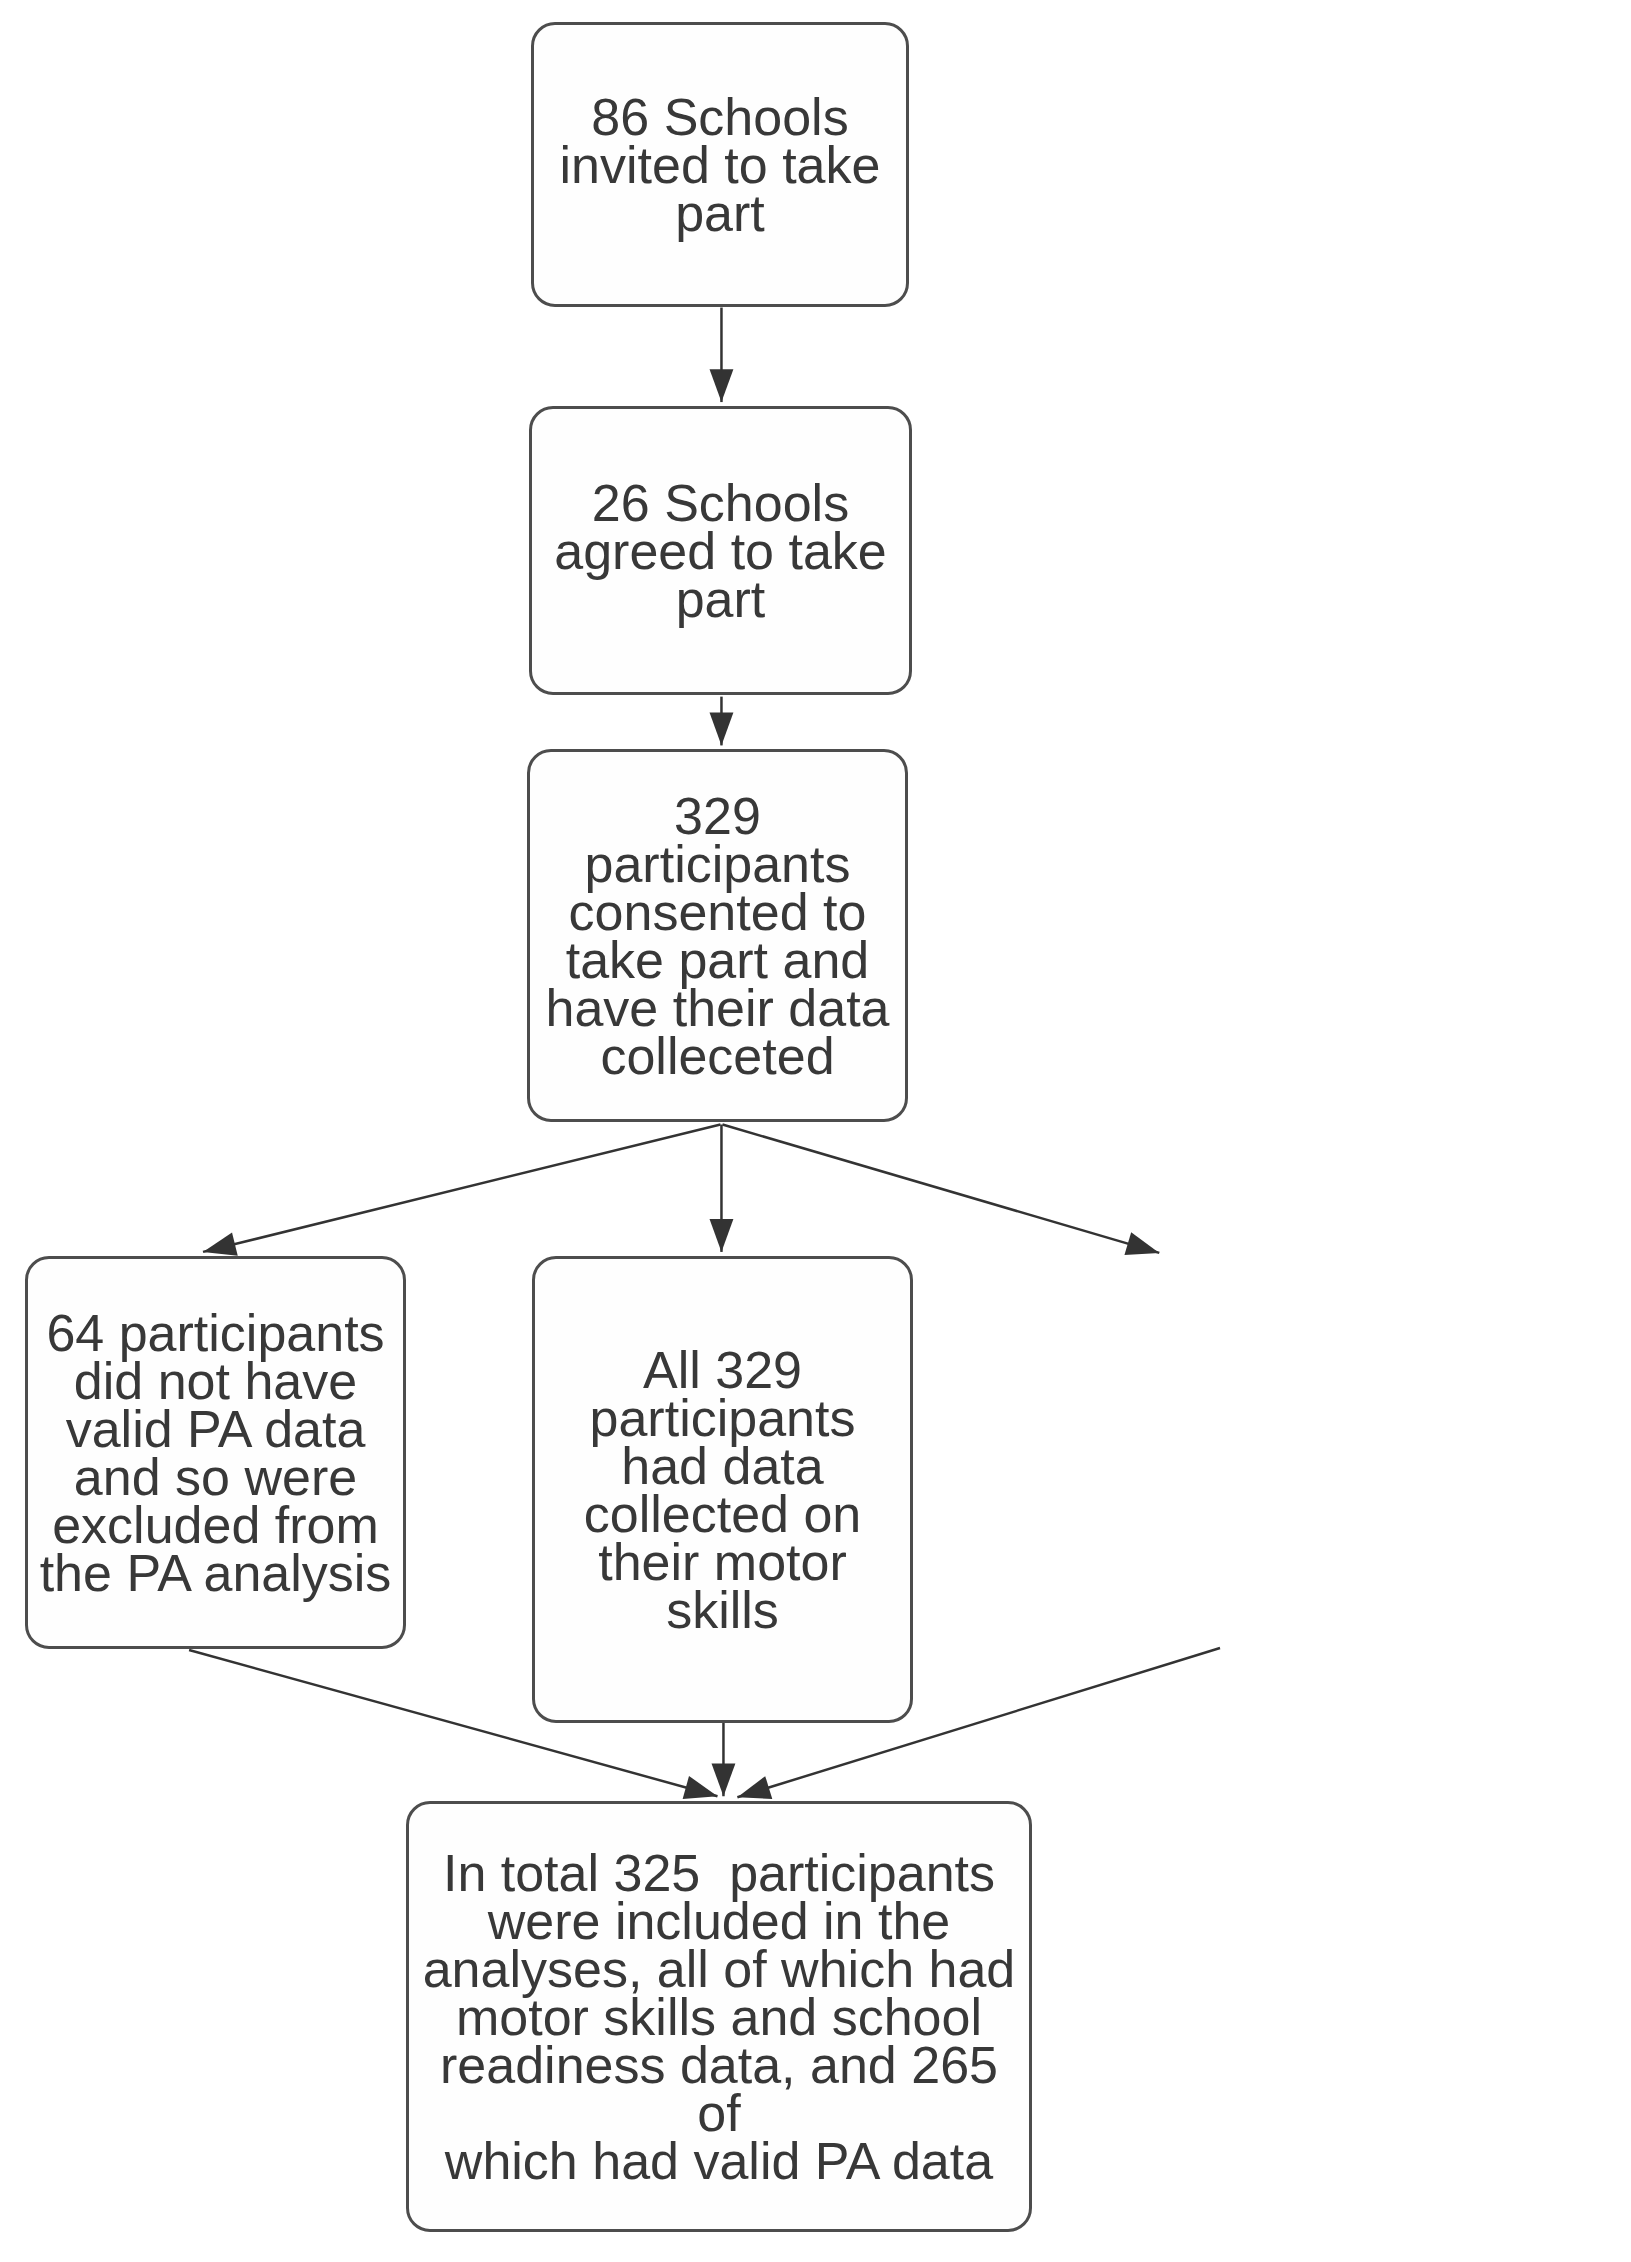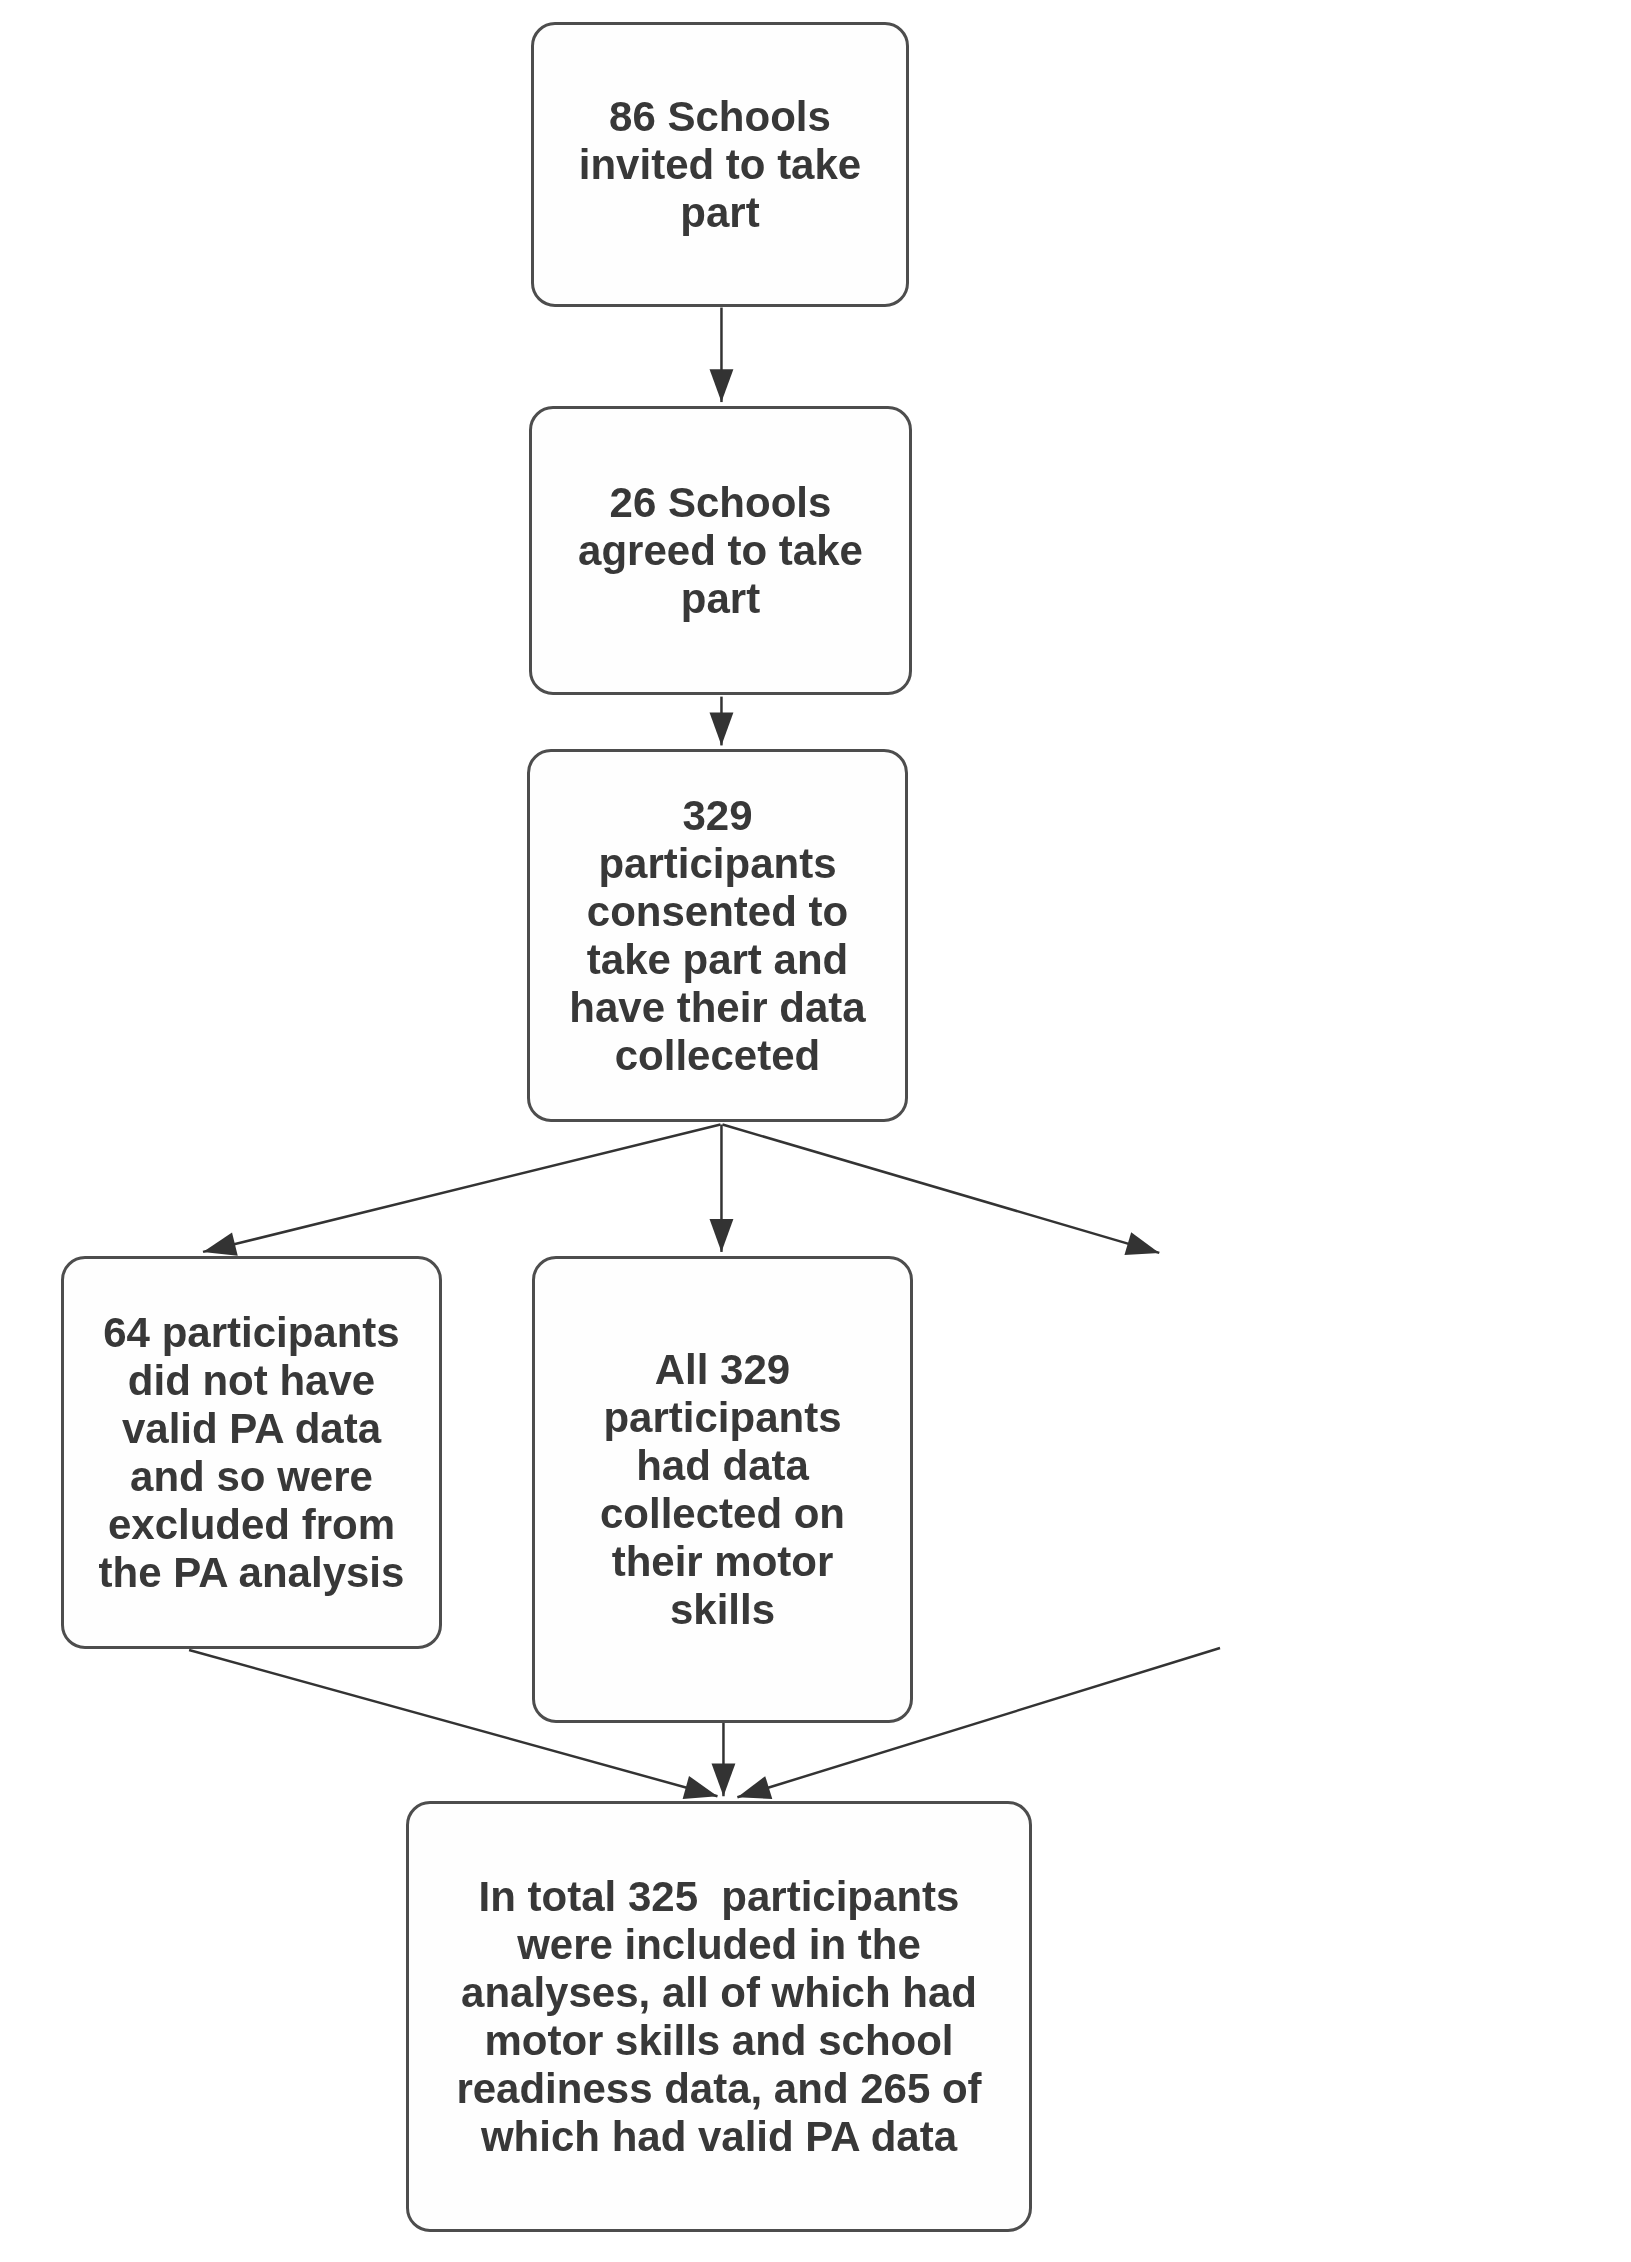--- a/index.html
+++ b/index.html
@@ -33,22 +33,22 @@
     border: 3px solid #4d4d4d;
     border-radius: 24px;
     display: flex;
     align-items: center;
     justify-content: center;
     padding: 8px;
   }
   .node-text {
     white-space: pre-wrap;
     text-align: center;
-    font-weight: bold;
-    font-size: 42px;
+    font-weight: normal;
+    font-size: 52px;
     line-height: 48px;
     color: #383838;
   }
 </style>
 </head>
 <body>
 
 <div class="canvas">
 
   <svg class="edges" viewBox="0 0 1640 2274" xmlns="http://www.w3.org/2000/svg">
@@ -81,21 +81,21 @@
 
   <div class="node" style="left:527px; top:749px; width:381px; height:373px;">
     <span class="node-text">329
 participants
 consented to
 take part and
 have their data
 colleceted</span>
   </div>
 
-  <div class="node" style="left:25px; top:1256px; width:381px; height:393px;margin-left:36px;">
+  <div class="node" style="left:25px; top:1256px; width:381px; height:393px;">
     <span class="node-text">64 participants
 did not have
 valid PA data
 and so were
 excluded from
 the PA analysis</span>
   </div>
 
   <div class="node" style="left:532px; top:1256px; width:381px; height:467px;">
     <span class="node-text">All 329

